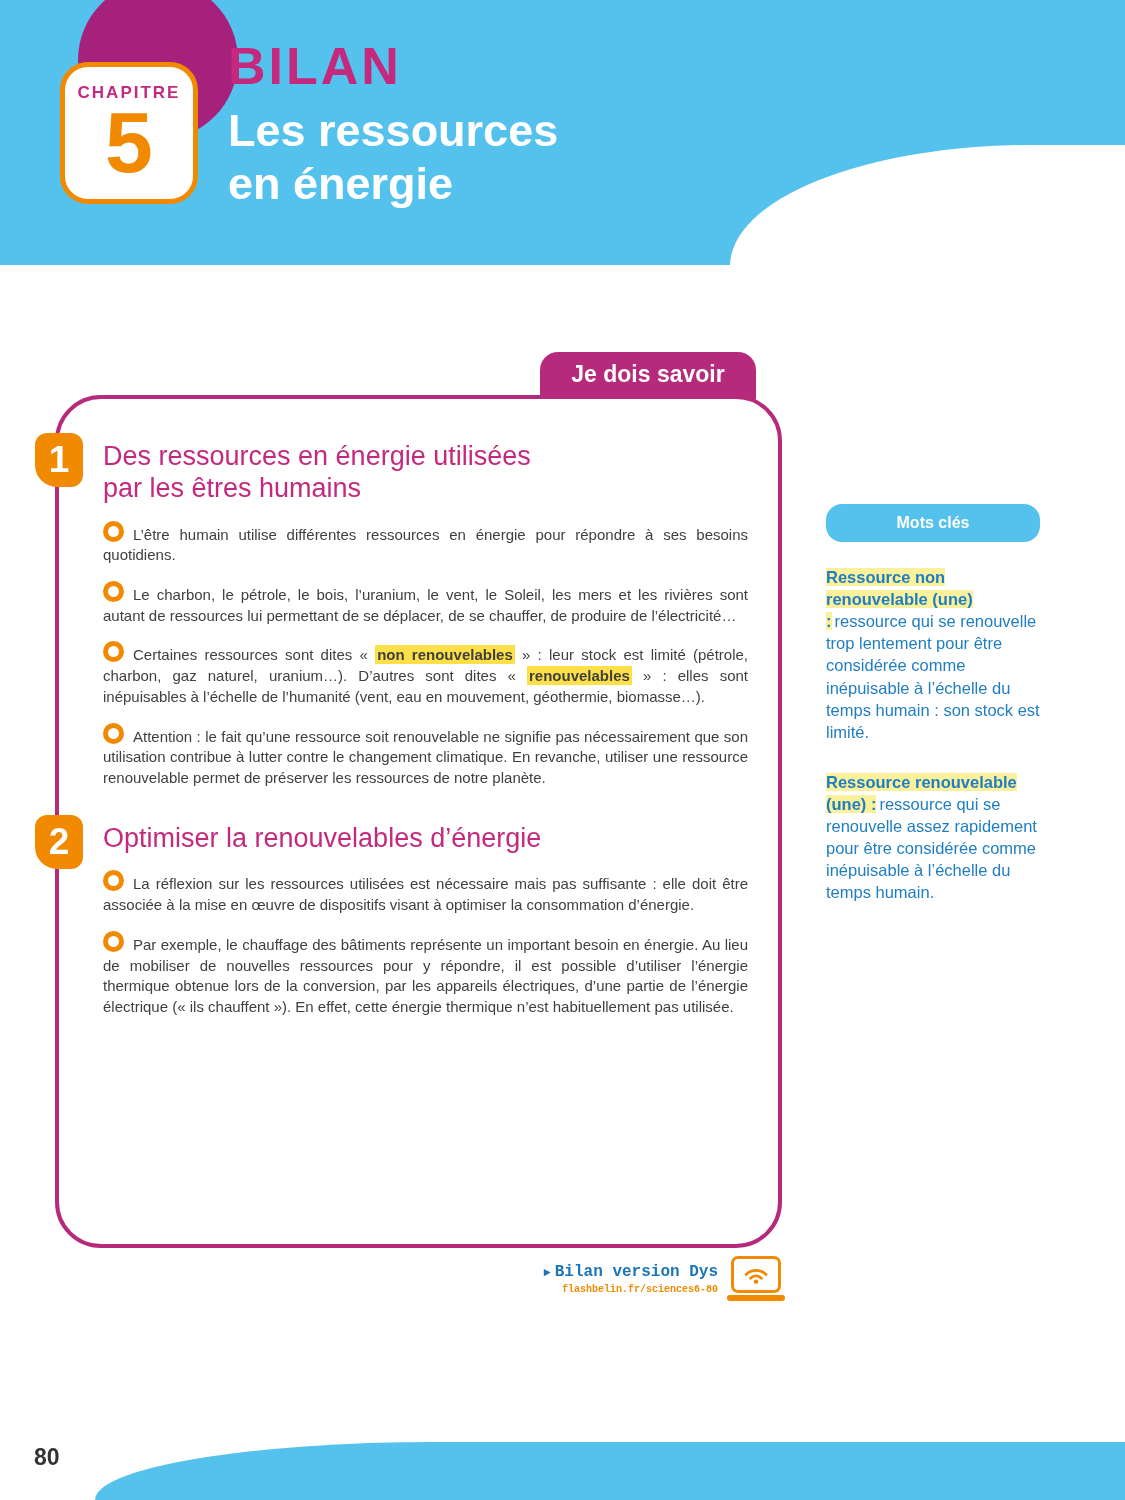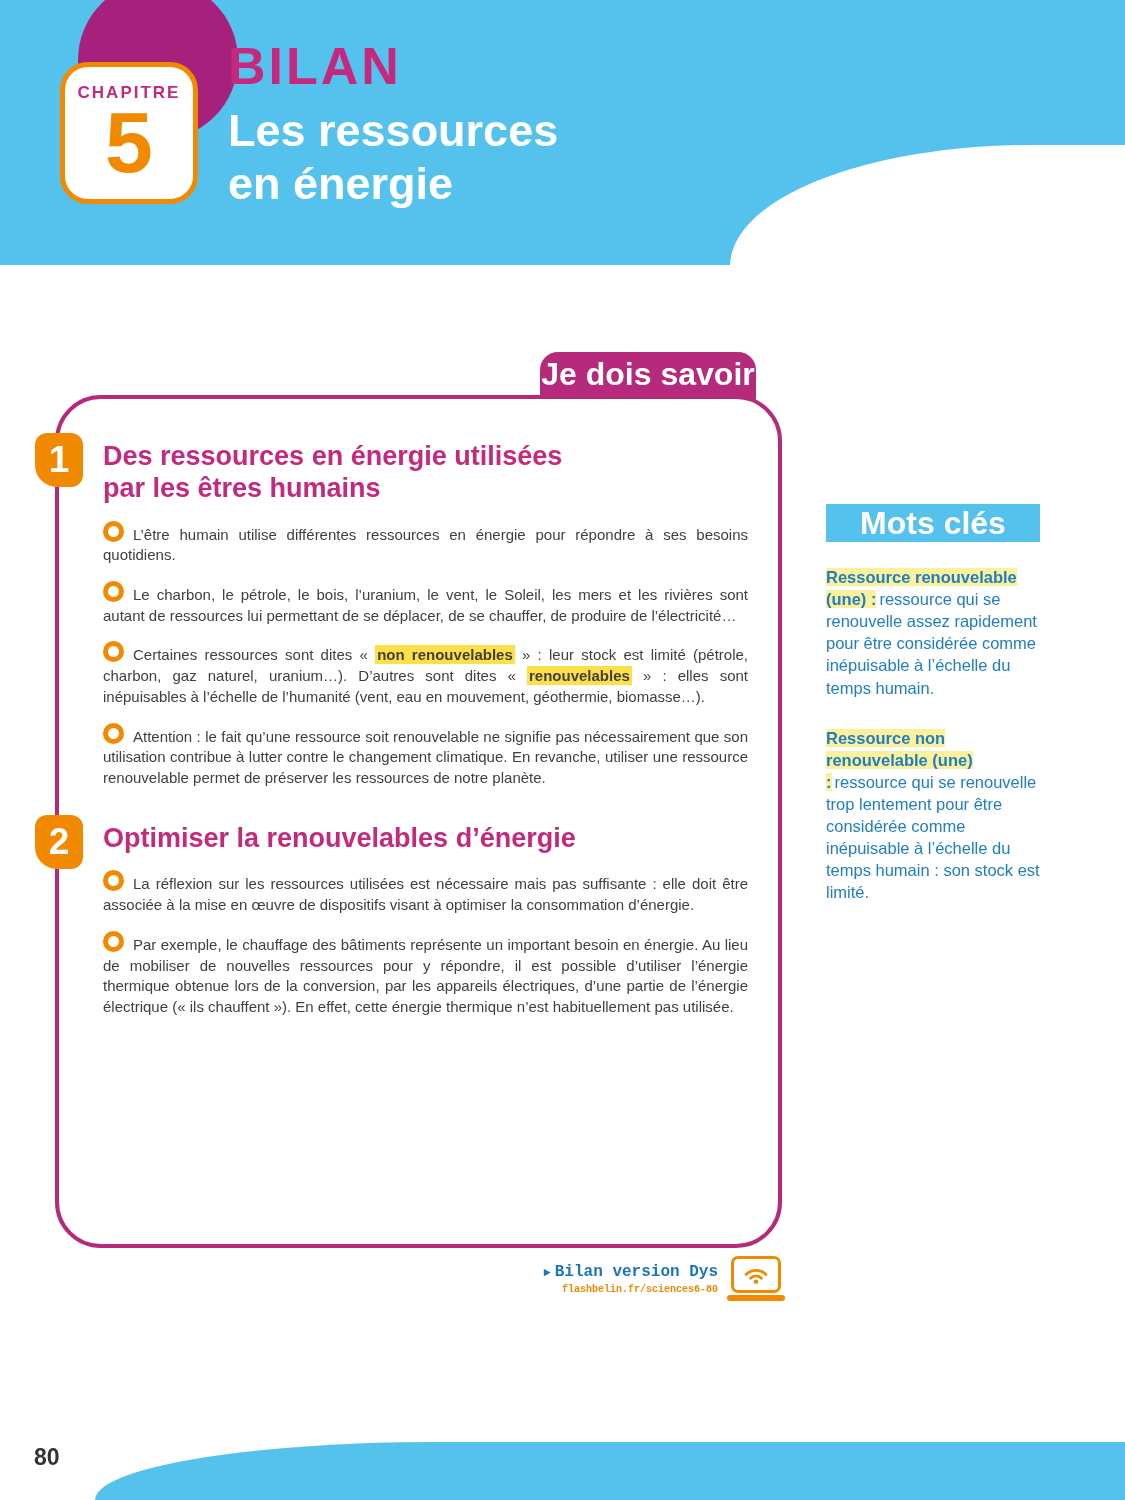--- a/index.html
+++ b/index.html
@@ -23,52 +23,52 @@
   .chapter-number { display:block; margin-top:-4px; color:#F18A00; font-weight:bold; font-size:86px; line-height:1.0; }
 
   .bilan-heading { position:absolute; left:228px; top:36px; color:#C4297E; font-weight:bold; font-size:52px; letter-spacing:3px; }
   .banner-title { position:absolute; left:228px; top:104px; color:#ffffff; font-weight:bold; font-size:45px; line-height:1.18; }
   .banner-title span { display:block; }
 
   
   .savoir-tab {
     position:absolute; left:540px; top:352px; width:216px; height:47px;
     background:#B62A7C; color:#ffffff; border-radius:18px 18px 0 0;
-    text-align:center; font-weight:bold; font-size:32px; line-height:44px;
+    text-align:center; font-weight:bold; font-size:23px; line-height:44px;
     z-index:3;
   }
 
   
   .content-box {
     position:absolute; left:55px; top:395px; width:727px; height:853px;
     border:4px solid #B62A7C; border-radius:46px; background:#ffffff;
     box-sizing:border-box; padding:42px 30px 0 44px; z-index:2;
   }
   .section { position:relative; }
   .section + .section { margin-top:34px; }
   .num-badge {
     position:absolute; left:-68px; top:-8px; width:48px; height:54px;
     background:#F18A00; border-radius:12px 12px 12px 22px;
     color:#ffffff; font-weight:bold; font-size:37px; text-align:center; line-height:54px;
   }
-  .section-title { margin:0 0 16px 0; color:#C4297E; font-weight:bold; font-size:27px; line-height:1.18; }
+  .section-title { margin:0 0 16px 0; color:#C4297E; font-weight:normal; font-size:27px; line-height:1.18; }
   .section-title span { display:block; }
 
   .bullet { margin:0 0 15px 0; font-size:15px; line-height:1.38; color:#3f3f3f; text-align:justify; }
   .ring {
     display:inline-block; width:11px; height:11px; border:5px solid #F18A00;
     border-radius:50%; margin-right:9px; vertical-align:-2px;
   }
   .hl { background:#fde047; font-weight:bold; padding:1px 2px; }
 
   
   .sidebar { position:absolute; left:826px; top:504px; width:214px; }
   .sidebar-title {
-    background:#55C1ED; color:#ffffff; font-weight:bold; font-size:32px;
-    text-align:center; border-radius:0; height:38px; line-height:38px; margin:0 0 24px 0;
+    background:#55C1ED; color:#ffffff; font-weight:bold; font-size:16px;
+    text-align:center; border-radius:16px; height:38px; line-height:38px; margin:0 0 24px 0;
   }
   .entry { margin:0 0 28px 0; font-size:16.5px; line-height:1.34; color:#1F7EC2; }
   .term { background:#FBF19C; font-weight:bold; margin-right:3px; }
 
   
   .footer-link { position:absolute; right:407px; top:1262px; text-align:right; line-height:1.3;font-family:Liberation Mono, monospace; }
   .footer-link .line1 { color:#1B75BB; font-weight:bold; font-size:16px; }
   .footer-link .arrow { font-size:12px; margin-right:4px; }
   .footer-link .line2 { color:#F18A00; font-weight:bold; font-size:10px; display:block; }
 
@@ -128,23 +128,23 @@
 
       <p class="bullet"><span class="ring"></span><span>La réflexion sur les ressources utilisées est nécessaire mais pas suffisante : elle doit être associée à la mise en œuvre de dispositifs visant à optimiser la consommation d’énergie.</span></p>
 
       <p class="bullet"><span class="ring"></span><span>Par exemple, le chauffage des bâtiments représente un important besoin en énergie. Au lieu de mobiliser de nouvelles ressources pour y répondre, il est possible d’utiliser l’énergie thermique obtenue lors de la conversion, par les appareils électriques, d’une partie de l’énergie électrique (« ils chauffent »). En effet, cette énergie thermique n’est habituellement pas utilisée.</span></p>
     </div>
   </div>
 
   <div class="sidebar">
     <div class="sidebar-title">Mots clés</div>
 
+    <p class="entry"><span class="term">Ressource non renouvelable (une) :</span><span class="def">ressource qui se renouvelle trop lentement pour être considérée comme inépuisable à l’échelle du temps humain : son stock est limité.</span></p>
+
     <p class="entry"><span class="term">Ressource renouvelable (une) :</span><span class="def">ressource qui se renouvelle assez rapidement pour être considérée comme inépuisable à l’échelle du temps humain.</span></p>
-
-    <p class="entry"><span class="term">Ressource non renouvelable (une) :</span><span class="def">ressource qui se renouvelle trop lentement pour être considérée comme inépuisable à l’échelle du temps humain : son stock est limité.</span></p>
   </div>
 
   <div class="footer-link">
     <span class="line1"><span class="arrow">►</span><span>Bilan version Dys</span></span>
     <span class="line2">flashbelin.fr/sciences6-80</span>
   </div>
 
   <div class="laptop-icon">
     <div class="laptop-screen">
       <svg width="28" height="20" viewBox="0 0 24 17">

